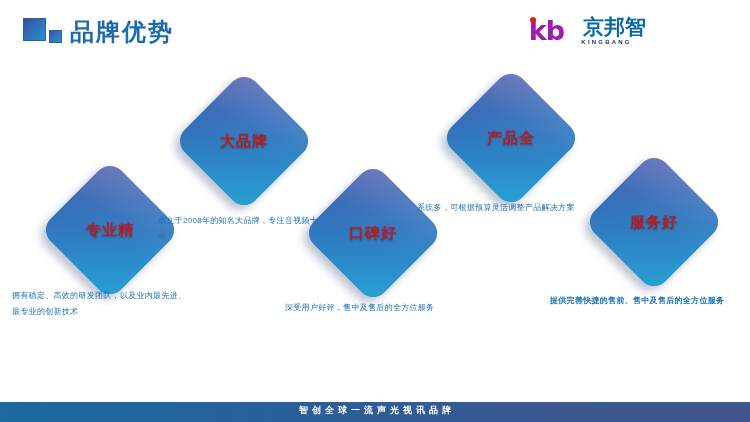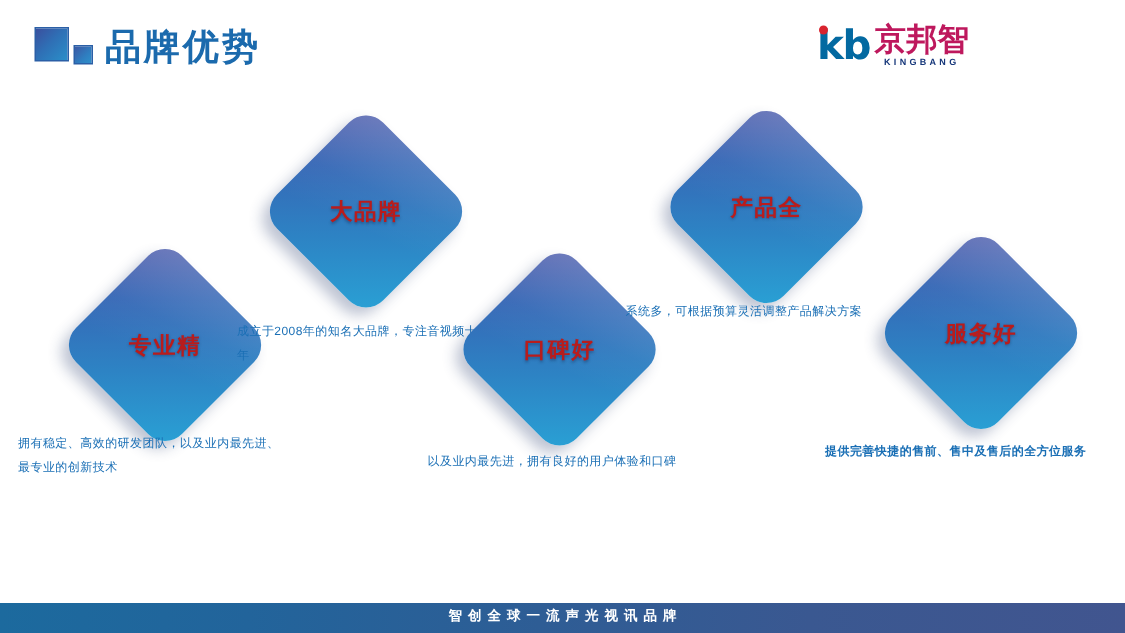--- a/index.html
+++ b/index.html
@@ -55,44 +55,45 @@
     position: absolute;
     right: 12px; top: 14px;
     height: 34px;
     display: flex;
     align-items: center;
   }
   .logo-mark {
     position: relative;
     font-size: 27px;
     font-weight: bold;
-    color: #0369a1;
+    color: #a21caf;
     line-height: 30px;
     letter-spacing: -1px;
     font-family: "DejaVu Sans", sans-serif;
   }
   .logo-dot {
     position: absolute;
     left: 1px; top: 1px;
     width: 6px; height: 6px;
     border-radius: 50%;
     background: #d9232e;
   }
   .logo-cn {
     display: flex;
     flex-direction: column;
     justify-content: center;
     margin-left: 3px;
   }
   .logo-cn-main {
     font-size: 21px;
     font-weight: bold;
-    color: #be185d;
+    color: #0369a1;
     line-height: 21px;
     letter-spacing: 0px;
+    margin-left: 16px;
   }
   .logo-cn-sub {
     font-size: 6px;
     font-weight: bold;
     color: #16377a;
     letter-spacing: 2.2px;
     line-height: 9px;
     margin-top: 1px;
     text-align: center;
   }
@@ -215,21 +216,21 @@
       <div class="diamond-label">大品牌</div>
     </div>
     <div class="desc" style="left:158px; top:213px; width:176px;">成立于2008年的知名大品牌，专注音视频十六年</div>
   </div>
 
   <div class="item">
     <div class="diamond-wrap" style="left:323px; top:183px;">
       <div class="diamond"></div>
       <div class="diamond-label">口碑好</div>
     </div>
-    <div class="desc" style="left:285px; top:300px; width:176px;">以及业内最先进，拥有良好的用户体验和口碑</div>
+    <div class="desc" style="left:285px; top:300px; width:176px;">深受用户好评，售中及售后的全方位服务</div>
   </div>
 
   <div class="item">
     <div class="diamond-wrap" style="left:461px; top:88px;font-family:Liberation Serif, serif;">
       <div class="diamond"></div>
       <div class="diamond-label">产品全</div>
     </div>
     <div class="desc" style="left:417px; top:200px; width:176px;">系统多，可根据预算灵活调整产品解决方案</div>
   </div>
 

